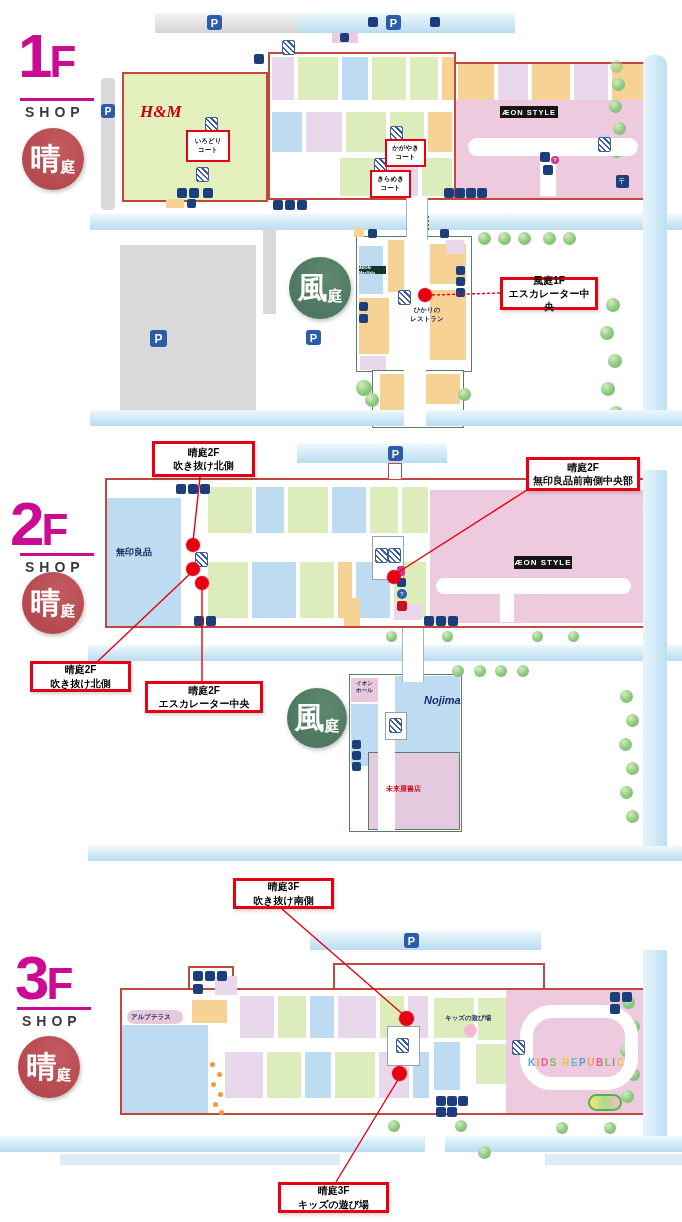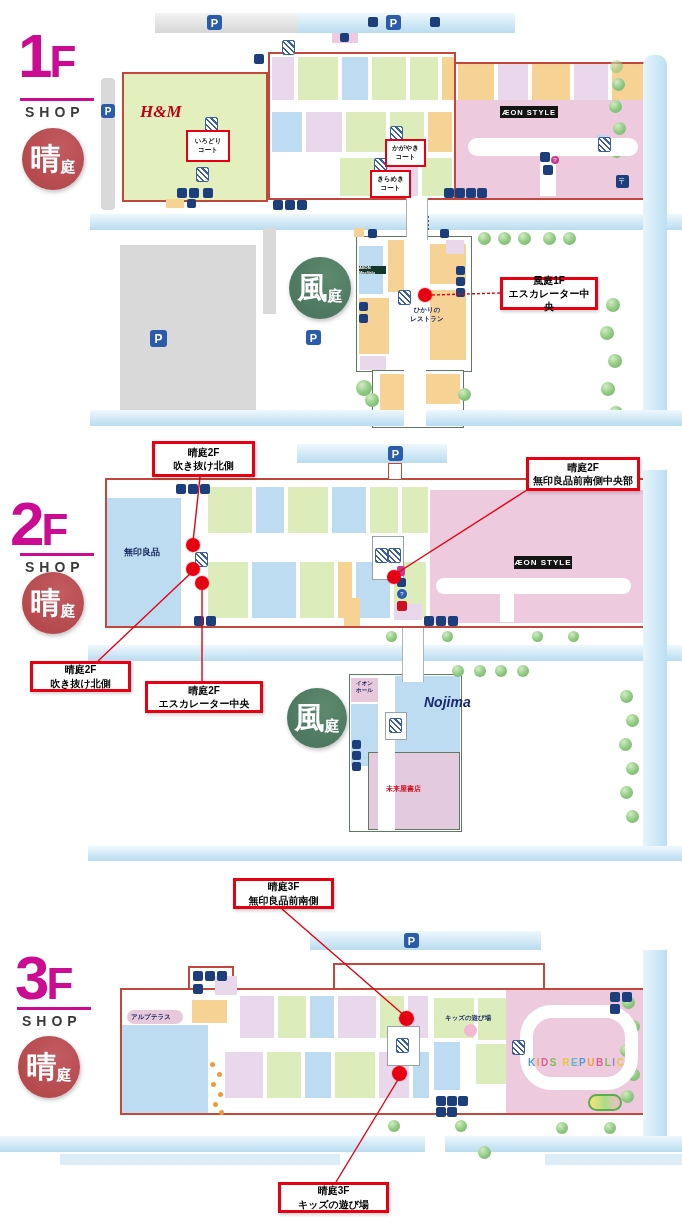--- a/index.html
+++ b/index.html
@@ -244,21 +244,21 @@
   <div class="ul" style="left:20px;top:553px;width:74px;"></div>
   <div class="shoplbl" style="left:25px;top:559px;">SHOP</div>
   <div class="badge" style="left:22px;top:572px;width:62px;height:62px;background:radial-gradient(circle at 62% 32%,#c25b60,#b5494e 70%);">
     <span class="bigc">晴</span>
       <span class="smallc">庭</span>
   </div>
 
   <div class="b wh" style="left:388px;top:463px;width:14px;height:17px;border:1.5px solid #c2473c;z-index:2;"></div>
   <div class="b outline" style="left:105px;top:478px;width:556px;height:150px;"></div>
   <div class="b bl" style="left:107px;top:498px;width:74px;height:128px;"></div>
-  <div class="maplbl" style="left:116px;top:546px;font-size:9px;margin-left:8px;">無印良品</div>
+  <div class="maplbl" style="left:116px;top:546px;font-size:9px;">無印良品</div>
   <div class="ic" style="left:176px;top:484px;"></div>
     <div class="ic" style="left:188px;top:484px;"></div>
     <div class="ic" style="left:200px;top:484px;"></div>
 
   <div class="b g" style="left:208px;top:487px;width:44px;height:46px;"></div>
   <div class="b bl" style="left:256px;top:487px;width:28px;height:46px;"></div>
   <div class="b g" style="left:288px;top:487px;width:40px;height:46px;"></div>
   <div class="b bl" style="left:332px;top:487px;width:34px;height:46px;"></div>
   <div class="b g" style="left:370px;top:487px;width:28px;height:46px;"></div>
   <div class="b g" style="left:402px;top:487px;width:26px;height:46px;"></div>
@@ -324,21 +324,21 @@
   </div>
   <div class="b outline-k" style="left:349px;top:674px;width:113px;height:158px;"></div>
   <div class="b pk" style="left:351px;top:678px;width:27px;height:24px;background:#e8c9dc;"></div>
   <div class="maplbl" style="left:352px;top:680px;width:25px;font-size:5.5px;text-align:center;line-height:1.3;">
     <div>イオン</div>
     <div>ホール</div>
   </div>
   <div class="b bl" style="left:351px;top:704px;width:36px;height:62px;"></div>
   <div class="b bl" style="left:394px;top:676px;width:66px;height:88px;"></div>
   <div class="corridor" style="left:378px;top:676px;width:17px;height:154px;"></div>
-  <div class="maplbl" style="left:424px;top:694px;font-size:14px;font-style:italic;color:#1a2a6e;"><span>Nojima</span></div>
+  <div class="maplbl" style="left:424px;top:694px;font-size:11px;font-style:italic;color:#1a2a6e;"><span>Nojima</span></div>
   <div class="escbox" style="left:385px;top:712px;width:20px;height:26px;"></div>
   <div class="esc" style="left:389px;top:718px;"></div>
   <div class="ic" style="left:352px;top:740px;width:9px;height:9px;"></div>
   <div class="ic" style="left:352px;top:751px;width:9px;height:9px;"></div>
   <div class="ic" style="left:352px;top:762px;width:9px;height:9px;"></div>
   <div class="b" style="left:368px;top:752px;width:92px;height:78px;background:#e4cade;border:1.6px solid #5d7a63;"></div>
   <div class="maplbl" style="left:386px;top:784px;font-size:7px;color:#cc1122;"><span>未来屋書店</span></div>
   <div class="tree" style="left:452px;top:665px;width:12px;height:12px;"></div>
   <div class="tree" style="left:474px;top:665px;width:12px;height:12px;"></div>
   <div class="tree" style="left:495px;top:665px;width:12px;height:12px;"></div>
@@ -346,21 +346,21 @@
   <div class="tree" style="left:620px;top:690px;width:13px;height:13px;"></div>
   <div class="tree" style="left:626px;top:714px;width:13px;height:13px;"></div>
   <div class="tree" style="left:619px;top:738px;width:13px;height:13px;"></div>
   <div class="tree" style="left:626px;top:762px;width:13px;height:13px;"></div>
   <div class="tree" style="left:620px;top:786px;width:13px;height:13px;"></div>
   <div class="tree" style="left:626px;top:810px;width:13px;height:13px;"></div>
   <div class="b road" style="left:88px;top:846px;width:594px;height:15px;"></div>
 
   <div class="callout" style="left:233px;top:878px;width:101px;height:31px;">
     <div>晴庭3F</div>
-    <div>無印良品前南側</div>
+    <div>吹き抜け南側</div>
   </div>
   <div class="b road" style="left:310px;top:931px;width:231px;height:19px;"></div>
   <div class="p-icon" style="left:404px;top:933px;width:15px;height:15px;font-size:11px;">
       <span>P</span>
     </div>
 
   <div class="floor" style="left:15px;top:950px;">
     <span class="n">3</span><span class="f">F</span>
   </div>
   <div class="ul" style="left:17px;top:1007px;width:74px;"></div>

